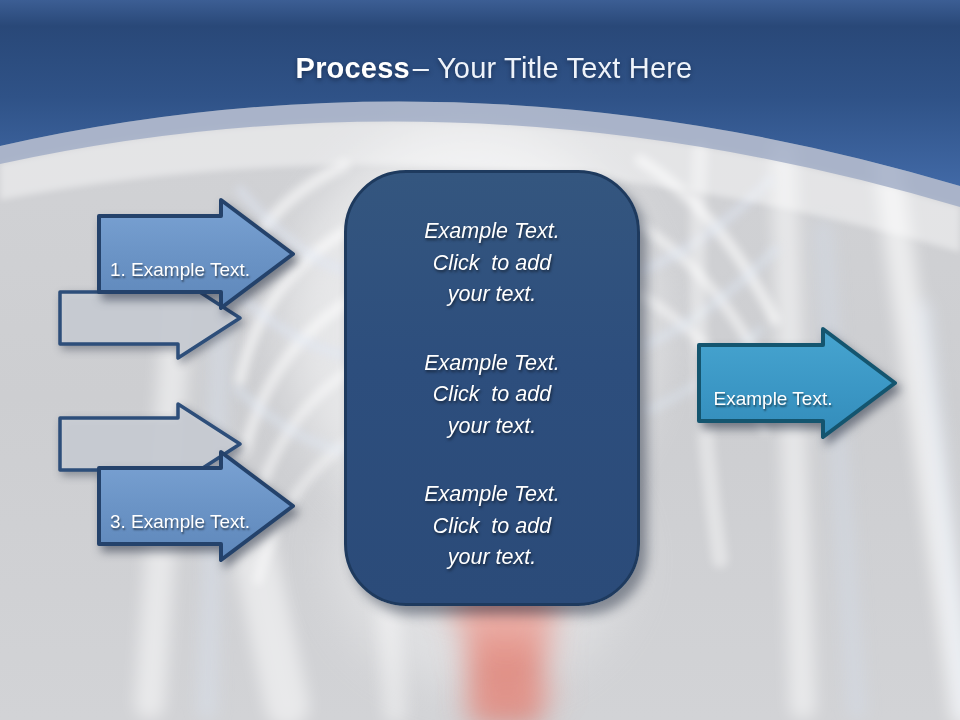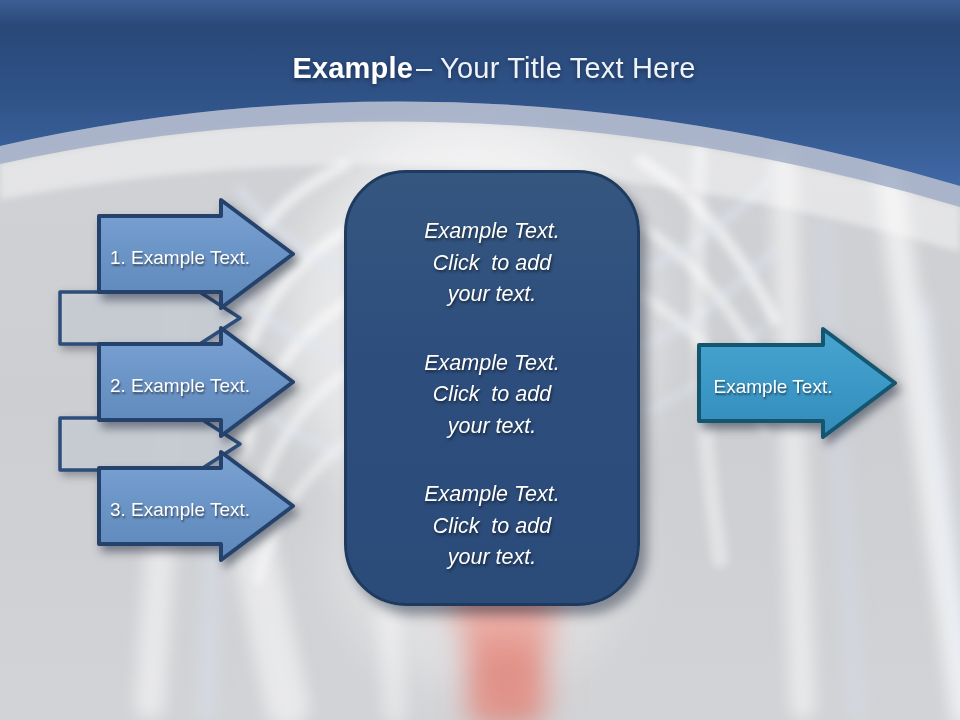--- a/index.html
+++ b/index.html
@@ -9,21 +9,21 @@
   svg.layer{position:absolute;left:0;top:0;}
   
   .title{position:absolute;left:0;top:52px;width:100%;text-align:center;color:#ffffff;
          font-size:29px;letter-spacing:.2px;text-shadow:0 2px 4px rgba(10,20,40,.5);
          padding-left:28px;white-space:nowrap;}
   .t-bold{font-weight:700;}
   .t-rest{font-weight:400;margin-left:3px;color:#eef3fa;}
   
   .arrow{position:absolute;width:200px;height:112px;}
   .arrow svg{position:absolute;left:0;top:0;filter:drop-shadow(4px 6px 5px rgba(22,32,52,.5));}
-  .arrow-label{position:absolute;left:13px;top:4px;height:112px;display:flex;align-items:center;
+  .arrow-label{position:absolute;left:13px;top:16px;height:112px;display:flex;align-items:center;
                color:#ffffff;font-size:19px;white-space:nowrap;
                text-shadow:1px 2px 2px rgba(0,0,0,.5);}
   .arrow-1{left:97px;top:198px;}
   .arrow-2{left:97px;top:326px;}
   .arrow-3{left:97px;top:450px;padding-left:24px;}
   .arrow-right{left:697px;top:327px;width:202px;}
   .arrow-right .arrow-label{left:0;width:152px;justify-content:center;}
   .ghost-arrow{position:absolute;width:186px;height:84px;}
   .ghost-arrow svg{filter:drop-shadow(3px 4px 4px rgba(22,32,52,.4));}
   .ghost-1{left:58px;top:276px;}
@@ -117,21 +117,21 @@
       <filter id="hb3" x="-20%" y="-20%" width="140%" height="140%">
           <feGaussianBlur stdDeviation="3"></feGaussianBlur>
         </filter>
     </defs>
     <path d="M0,163 Q470,60 960,206 L960,252 Q470,110 0,200 Z" fill="#ffffff" opacity="0.42" filter="url(#hb3)"></path>
     <path d="M0,146 Q470,40 960,186 L960,207 Q470,61 0,164 Z" fill="#9fabc6" opacity="0.8"></path>
     <path d="M0,0 H960 V186 Q470,40 0,146 Z" fill="url(#hdr)"></path>
   </svg>
 
   <div class="title">
-    <span class="t-bold">Example</span><span class="t-rest">– Your Title Text Here</span>
+    <span class="t-bold">Process</span><span class="t-rest">– Your Title Text Here</span>
   </div>
 
   <div class="ghost-arrow ghost-1">
     <svg width="186" height="84" viewBox="0 0 186 84">
       <polygon points="2,16 120,16 120,2 182,42 120,82 120,68 2,68" fill="rgba(203,207,214,0.92)" stroke="#2d4e7a" stroke-width="3.5" stroke-linejoin="round"></polygon>
     </svg>
   </div>
   <div class="ghost-arrow ghost-2">
     <svg width="186" height="84" viewBox="0 0 186 84">
       <polygon points="2,16 120,16 120,2 182,42 120,82 120,68 2,68" fill="rgba(203,207,214,0.92)" stroke="#2d4e7a" stroke-width="3.5" stroke-linejoin="round"></polygon>
@@ -145,33 +145,20 @@
         <stop offset="0%" stop-color="#7ba3d4"></stop>
             <stop offset="50%" stop-color="#6b94c6"></stop>
             <stop offset="100%" stop-color="#5e87ba"></stop>
       </linearGradient>
         </defs>
       <polygon points="2,18 124,18 124,2 196,56 124,110 124,94 2,94" fill="url(#ga1)" stroke="#24426b" stroke-width="4" stroke-linejoin="round"></polygon>
     </svg>
     <span class="arrow-label">1. Example Text.</span>
   </div>
 
-  <div class="arrow arrow-2">
-    <svg width="200" height="112" viewBox="0 0 200 112">
-      <defs>
-          <linearGradient id="ga2" x1="0" y1="0" x2="0" y2="1">
-        <stop offset="0%" stop-color="#7ba3d4"></stop>
-            <stop offset="50%" stop-color="#6b94c6"></stop>
-            <stop offset="100%" stop-color="#5e87ba"></stop>
-      </linearGradient>
-        </defs>
-      <polygon points="2,18 124,18 124,2 196,56 124,110 124,94 2,94" fill="url(#ga2)" stroke="#24426b" stroke-width="4" stroke-linejoin="round"></polygon>
-    </svg>
-    <span class="arrow-label">2. Example Text.</span>
-  </div>
 
   <div class="arrow arrow-3">
     <svg width="200" height="112" viewBox="0 0 200 112">
       <defs>
           <linearGradient id="ga3" x1="0" y1="0" x2="0" y2="1">
         <stop offset="0%" stop-color="#7ba3d4"></stop>
             <stop offset="50%" stop-color="#6b94c6"></stop>
             <stop offset="100%" stop-color="#5e87ba"></stop>
       </linearGradient>
         </defs>

